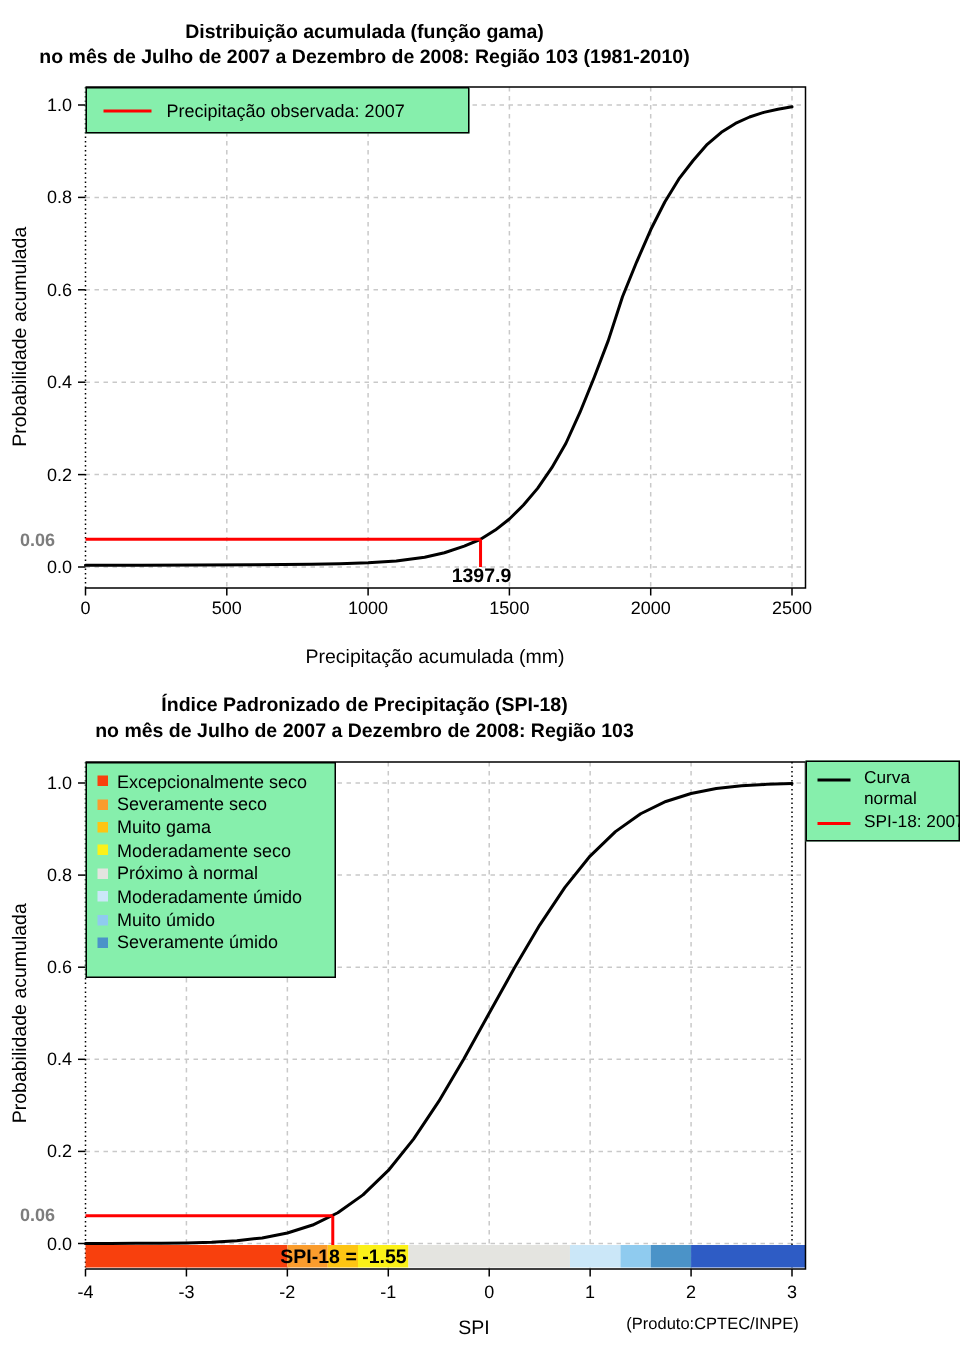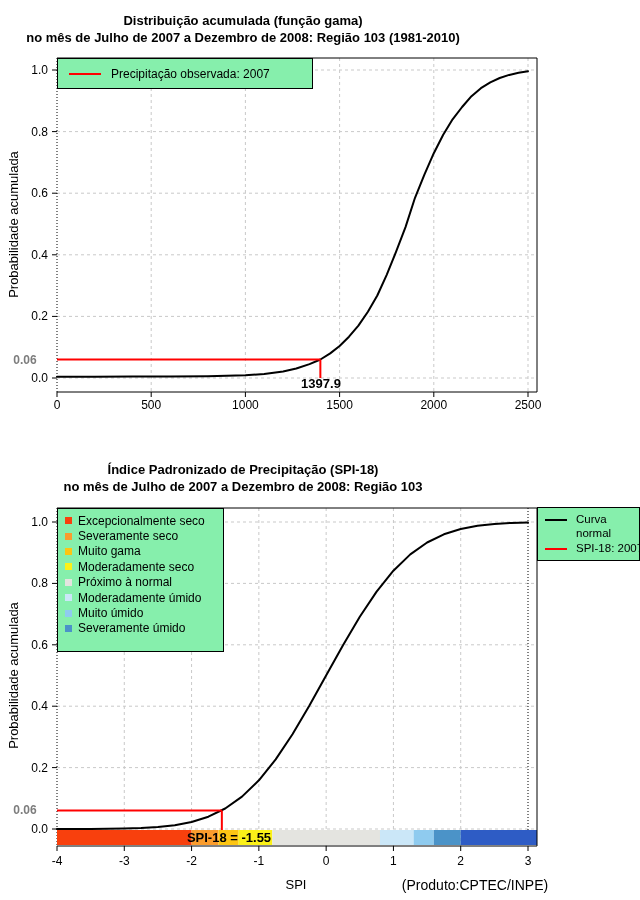--- a/index.html
+++ b/index.html
@@ -20,21 +20,21 @@
   .legend1 .lab{margin-left:10px;font-size:12px;white-space:nowrap;}
   .cat-legend{left:57px;top:508px;width:167px;height:144px;padding-top:4px;}
   .cat-item{display:flex;align-items:center;height:15.4px;}
   .cat-item .sq{width:7px;height:7px;margin-left:7px;flex:none;}
   .cat-item .lab{margin-left:6px;font-size:12px;white-space:nowrap;}
   .line-legend{left:537px;top:507px;width:103px;height:54px;padding:5px 0 0 7px;font-size:11.5px;}
   .ll-row{display:flex;}
   .ll-sample{width:22px;height:2px;margin-top:6px;margin-right:9px;flex:none;}
   .ll-text{line-height:13.5px;white-space:nowrap;}
   .annotation{font-weight:bold;font-size:13px;line-height:15px;height:15px;white-space:nowrap;}
-  .footer{font-size:14px;white-space:nowrap;}
+  .footer{font-size:11px;white-space:nowrap;}
 </style>
 </head>
 <body>
 
 <div class="page">
 
   <svg id="svg1" width="640" height="450" style="top:0">
       <line x1="57" y1="378" x2="537" y2="378" stroke="#c9c9c9" stroke-dasharray="3 3" stroke-width="1"></line>
       <line x1="57" y1="316.4" x2="537" y2="316.4" stroke="#c9c9c9" stroke-dasharray="3 3" stroke-width="1"></line>
       <line x1="57" y1="254.8" x2="537" y2="254.8" stroke="#c9c9c9" stroke-dasharray="3 3" stroke-width="1"></line>
@@ -74,20 +74,21 @@
       <path d="M57,58 H537 V392 H57" fill="none" stroke="#000000" stroke-width="1"></path>
       <path d="M57.0,376.8 L94.7,376.8 L132.4,376.6 L170.0,376.5 L207.7,376.2 L226.6,375.8 L245.4,375.2 L264.2,374.0 L283.1,371.5 L296.3,368.5 L309.5,364.1 L320.4,359.5 L330.2,353.4 L339.6,346.0 L349.0,336.7 L358.4,325.6 L367.9,311.8 L377.3,295.5 L386.7,274.8 L396.1,251.7 L405.5,227.1 L415.0,197.8 L424.4,174.7 L433.8,153.2 L443.2,134.7 L452.6,119.3 L462.1,107.0 L471.5,96.2 L480.9,88.2 L490.3,82.3 L499.7,78.0 L509.2,74.9 L518.6,72.8 L528.0,71.2" fill="none" stroke="#000000" stroke-width="2" stroke-linejoin="round" stroke-linecap="round"></path>
       <line x1="57" y1="359.52" x2="320.36436" y2="359.52" stroke="#ff0000" stroke-width="2" fill="none"></line>
       <line x1="320.36436" y1="359.52" x2="320.36436" y2="378" stroke="#ff0000" stroke-width="2" fill="none"></line>
     </svg>
 
   <div class="abs title" style="top:13px">Distribuição acumulada (função gama)</div>
   <div class="abs title" style="top:30px">no mês de Julho de 2007 a Dezembro de 2008: Região 103 (1981-2010)</div>
 
   <div class="abs axis-title ylab" style="left:-67px;top:217px">Probabilidade acumulada</div>
+  <div class="abs axis-title center" style="left:290px;top:430px">Precipitação acumulada (mm)</div>
 
   <div class="abs prob-label" style="top:353px">0.06</div>
   <div class="abs val-label center" style="left:321px;top:376px">1397.9</div>
 
   <div class="abs legend-box legend1">
     <span class="sample" style="background:#ff0000"></span>
     <span class="lab">Precipitação observada: 2007</span>
   </div>
 
   <svg id="svg2" width="640" height="450" style="top:450px">
@@ -145,21 +146,21 @@
       <path d="M57,58 H537 V396 H57" fill="none" stroke="#000000" stroke-width="1"></path>
       <path d="M57.0,379.0 L73.8,379.0 L90.6,378.9 L107.5,378.8 L124.3,378.6 L141.1,378.1 L157.9,377.1 L174.8,375.3 L191.6,372.0 L208.4,366.7 L225.2,358.5 L242.0,346.6 L258.9,330.3 L275.7,309.4 L292.5,284.3 L309.3,255.8 L326.1,225.5 L343.0,195.2 L359.8,166.7 L376.6,141.6 L393.4,120.7 L410.3,104.4 L427.1,92.5 L443.9,84.3 L460.7,79.0 L477.5,75.7 L494.4,73.9 L511.2,72.9 L528.0,72.4" fill="none" stroke="#000000" stroke-width="2" stroke-linejoin="round" stroke-linecap="round"></path>
       <line x1="57" y1="360.58" x2="221.85000000000002" y2="360.58" stroke="#ff0000" stroke-width="2" fill="none"></line>
       <line x1="221.85000000000002" y1="360.58" x2="221.85000000000002" y2="380" stroke="#ff0000" stroke-width="2" fill="none"></line>
     </svg>
 
   <div class="abs title" style="top:462px">Índice Padronizado de Precipitação (SPI-18)</div>
   <div class="abs title" style="top:479px">no mês de Julho de 2007 a Dezembro de 2008: Região 103</div>
 
   <div class="abs axis-title ylab" style="left:-67px;top:668px">Probabilidade acumulada</div>
-  <div class="abs axis-title center" style="left:296px;top:877px">SPI</div>
+  <div class="abs axis-title center" style="left:316px;top:877px">SPI</div>
   <div class="abs footer center" style="left:475px;top:877px">(Produto:CPTEC/INPE)</div>
 
   <div class="abs prob-label" style="top:803px">0.06</div>
   <div class="abs annotation center" style="left:229px;top:830px">SPI-18 = -1.55</div>
 
   <div class="abs legend-box cat-legend" id="catLegend">
       <div class="cat-item">
         <span class="sq" style="background: rgb(248, 64, 13);"></span>
         <span class="lab">Excepcionalmente seco</span>
       </div>

